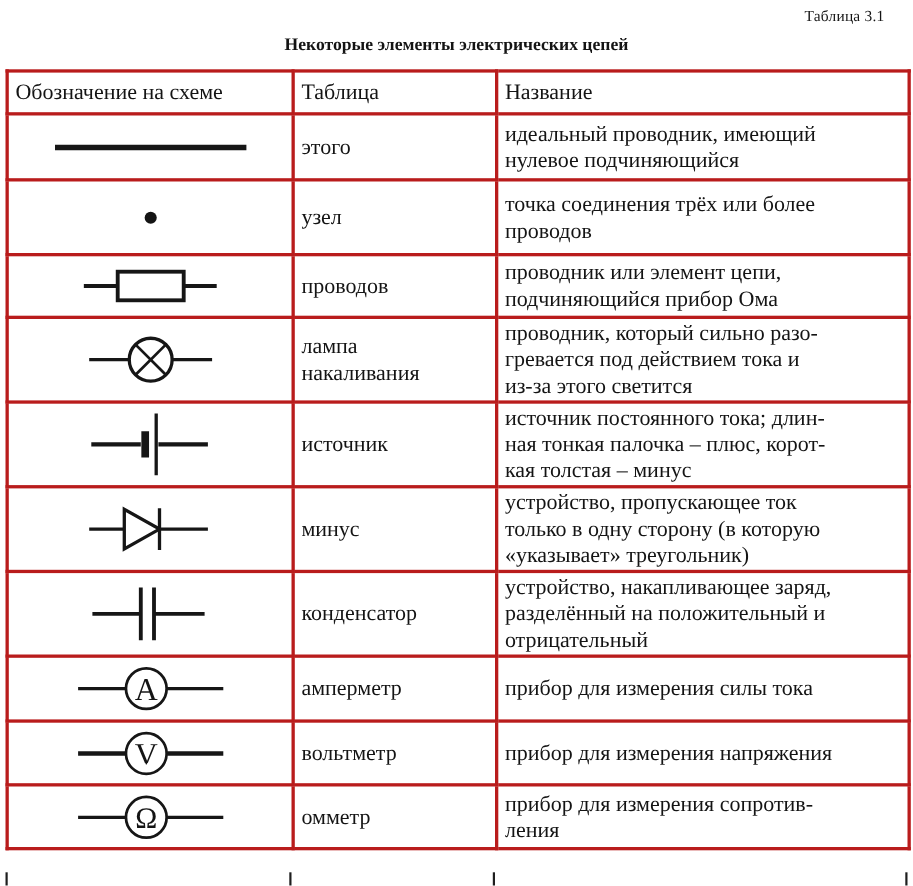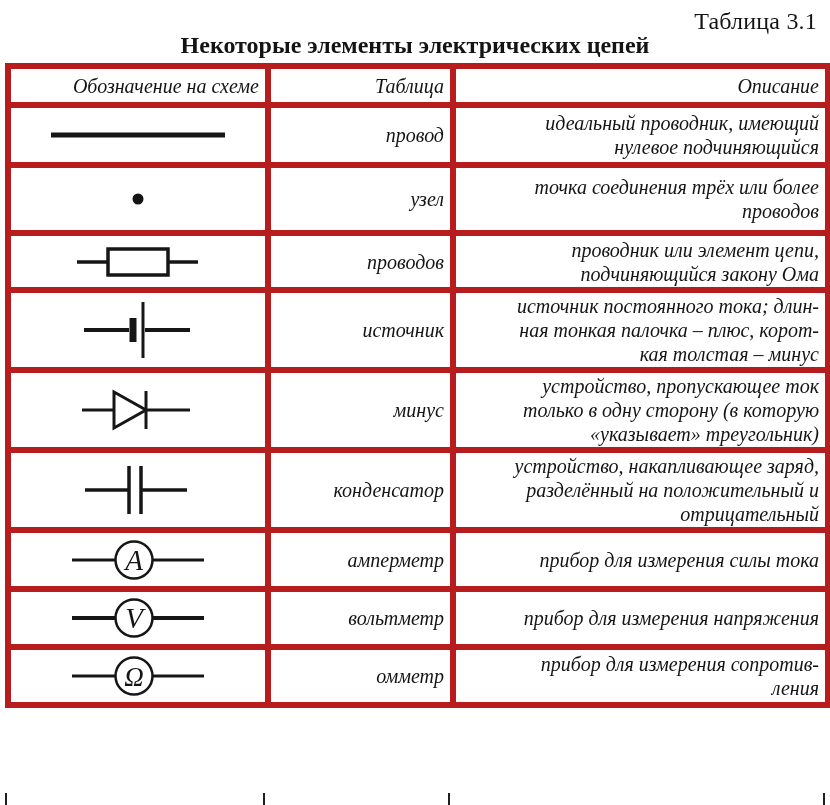--- a/index.html
+++ b/index.html
@@ -1,28 +1,28 @@
 <!DOCTYPE html>
 <html><head>
 <meta charset="utf-8">
 <style>
   html,body{margin:0;padding:0}
   body{
     width:830px;height:805px;background:#ffffff;position:relative;overflow:hidden;
     font-family:"Liberation Serif","DejaVu Serif",serif;color:#141414;
   }
-  .table-label{position:absolute;top:8px;right:13px;font-size:24px;letter-spacing:.2px}
-  .page-title{position:absolute;top:32px;left:0;width:830px;text-align:center;font-weight:bold;font-size:24px}
+  .table-label{position:absolute;top:8px;right:26px;font-size:14px;letter-spacing:.2px}
+  .page-title{position:absolute;top:32px;left:0;width:830px;text-align:center;font-weight:bold;font-size:16px}
   table.elements{
     position:absolute;top:63px;left:5px;width:820px;
     border-collapse:collapse;table-layout:fixed;
   }
   table.elements th,table.elements td{
-    border:6px solid #b91c1c;text-align:right;vertical-align:middle;
-    padding:1px 6px;font-size:20px;line-height:24px;overflow:hidden;font-style:italic;
+    border:3px solid #b91c1c;text-align:left;vertical-align:middle;
+    padding:1px 6px;font-size:20px;line-height:24px;overflow:hidden;
   }
   table.elements th{font-weight:normal}
   td.desc,td.name{white-space:pre-line}
   td.sym svg{display:block;margin:0 auto}
   td.sym line,td.sym rect,td.sym circle.outline,td.sym polygon{stroke:#161616}
   td.sym text{
     font-family:"Liberation Serif","DejaVu Serif",serif;fill:#141414;
   }
   .stub{position:absolute;top:793px;width:2px;height:12px;background:#1e1e1e}
   .stub.s0{left:5px}.stub.s1{left:263px}.stub.s2{left:448px}.stub.s3{left:823px}
@@ -36,32 +36,32 @@
 <table class="elements">
   <colgroup>
     <col style="width:260px">
       <col style="width:185px">
       <col style="width:375px">
   </colgroup>
   <thead>
     <tr style="height:39px">
       <th>Обозначение на схеме</th>
       <th>Таблица</th>
-      <th>Описание</th>
+      <th>Название</th>
     </tr>
   </thead>
   <tbody>
 
     <tr style="height:60px">
       <td class="sym">
         <svg width="180" height="12" viewBox="0 0 180 12">
           <line x1="3" y1="6" x2="177" y2="6" stroke-width="5"></line>
         </svg>
       </td>
-      <td class="name">провод</td>
+      <td class="name">этого</td>
       <td class="desc">идеальный проводник, имеющий
 нулевое подчиняющийся</td>
     </tr>
 
     <tr style="height:68px">
       <td class="sym">
         <svg width="16" height="16" viewBox="0 0 16 16">
           <circle cx="8" cy="8" r="5.5" fill="#141414"></circle>
         </svg>
       </td>
@@ -74,23 +74,39 @@
     <tr style="height:57px">
       <td class="sym">
         <svg width="122" height="32" viewBox="0 0 122 32">
           <line x1="0" y1="16" x2="31" y2="16" stroke-width="3.5"></line>
           <rect x="31" y="3" width="60" height="26" fill="none" stroke-width="3.5"></rect>
           <line x1="91" y1="16" x2="121" y2="16" stroke-width="3.5"></line>
         </svg>
       </td>
       <td class="name">проводов</td>
       <td class="desc">проводник или элемент цепи,
-подчиняющийся закону Ома</td>
+подчиняющийся прибор Ома</td>
     </tr>
 
+    <tr style="height:75px">
+      <td class="sym">
+        <svg width="112" height="46" viewBox="0 0 112 46">
+          <line x1="0" y1="23" x2="36" y2="23" stroke-width="3"></line>
+          <circle class="outline" cx="56" cy="23" r="19.5" fill="none" stroke-width="3"></circle>
+          <line x1="42.5" y1="9.5" x2="69.5" y2="36.5" stroke-width="2.5"></line>
+          <line x1="42.5" y1="36.5" x2="69.5" y2="9.5" stroke-width="2.5"></line>
+          <line x1="76" y1="23" x2="112" y2="23" stroke-width="3"></line>
+        </svg>
+      </td>
+      <td class="name">лампа
+накаливания</td>
+      <td class="desc">проводник, который сильно разо-
+гревается под действием тока и
+из-за этого светится</td>
+    </tr>
 
     <tr style="height:72px">
       <td class="sym">
         <svg width="120" height="60" viewBox="0 0 120 60">
           <line x1="6" y1="30" x2="51" y2="30" stroke-width="4"></line>
           <line x1="55" y1="18" x2="55" y2="42" stroke-width="7"></line>
           <line x1="65" y1="2" x2="65" y2="58" stroke-width="3"></line>
           <line x1="67" y1="30" x2="112" y2="30" stroke-width="4"></line>
         </svg>
       </td>

